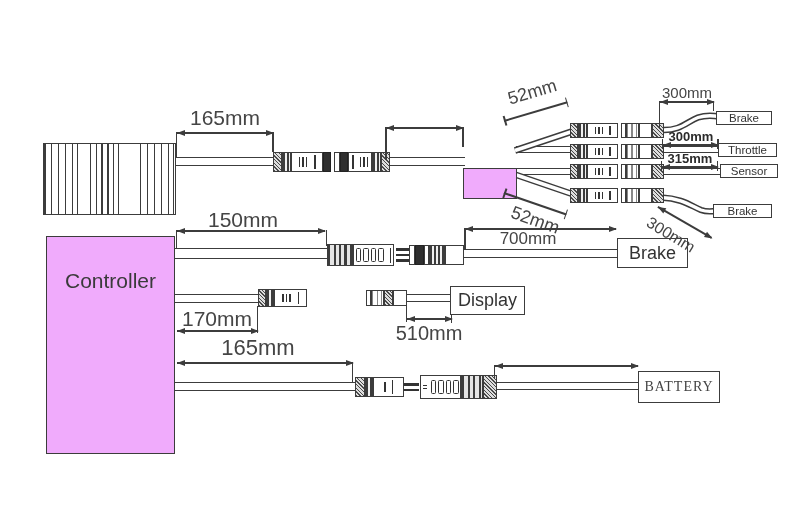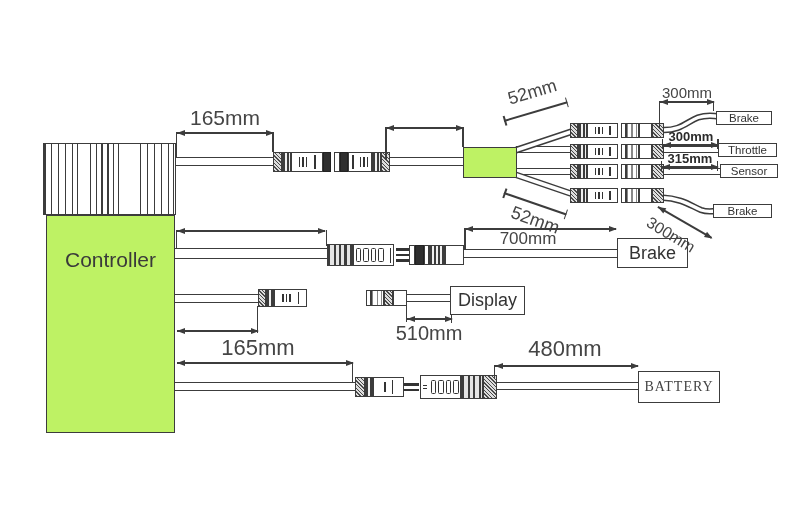--- a/index.html
+++ b/index.html
@@ -1,18 +1,18 @@
 <!DOCTYPE html>
 <html><head>
 <meta charset="utf-8">
 <style>
   html,body{margin:0;padding:0;background:#fff;}
   .canvas{position:relative;width:800px;height:516px;background:#fff;overflow:hidden;
           font-family:"Liberation Sans",sans-serif;--line:#3c3c3c;}
-  .box{position:absolute;border:1.5px solid var(--line);background:#bef264;box-sizing:border-box;z-index:3;}
+  .box{position:absolute;border:1.5px solid var(--line);background:#f0abfc;box-sizing:border-box;z-index:3;margin-top:21px;}
   .cable{position:absolute;border-top:1.5px solid var(--line);border-bottom:1.5px solid var(--line);
          background:#fff;box-sizing:border-box;z-index:1;}
   .ext{position:absolute;width:1.5px;background:var(--line);z-index:4;}
   .dim{position:absolute;height:1.5px;background:var(--line);z-index:4;}
   .dim::before,.dim::after{content:"";position:absolute;top:50%;transform:translateY(-50%);}
   .dim::before{left:-0.5px;width:0;height:0;border-top:3.2px solid transparent;border-bottom:3.2px solid transparent;border-right:8.5px solid var(--line);}
   .dim::after{right:-0.5px;width:0;height:0;border-top:3.2px solid transparent;border-bottom:3.2px solid transparent;border-left:8.5px solid var(--line);}
   .dim.ticks::before{border:none;width:1.5px;height:10px;background:var(--line);left:0;}
   .dim.ticks::after{border:none;width:1.5px;height:10px;background:var(--line);right:0;}
   .dimtxt{position:absolute;text-align:center;color:#454545;line-height:1.1;white-space:nowrap;z-index:4;}
@@ -291,37 +291,38 @@
   <div class="ext" style="left:717px;top:139px;height:10px;"></div>
 
   <div class="dimtxt t13b" style="left:663px;top:152px;width:54px;">315mm</div>
   <div class="dim" style="left:662px;top:166px;width:56px;"></div>
   <div class="ext" style="left:660.5px;top:161px;height:10px;"></div>
   <div class="ext" style="left:716.5px;top:161px;height:10px;"></div>
 
   <div class="dim" style="left:658px;top:206px;width:62px;transform:rotate(30deg);transform-origin:0 50%;"></div>
   <div class="dimtxt t16" style="left:639px;top:207px;width:74px;transform:rotate(31deg);transform-origin:0 50%;">300mm</div>
 
+  <div class="dimtxt t21" style="left:203px;top:208px;width:80px;">150mm</div>
   <div class="dim" style="left:177px;top:230px;width:148px;"></div>
   <div class="ext" style="left:175.5px;top:230px;height:18px;"></div>
   <div class="ext" style="left:325.5px;top:230px;height:16px;"></div>
 
   <div class="dim" style="left:465px;top:228px;width:151px;"></div>
   <div class="dimtxt t17" style="left:490px;top:230px;width:76px;">700mm</div>
   <div class="ext" style="left:464px;top:228px;height:22px;"></div>
 
+  <div class="dimtxt t21" style="left:179px;top:307px;width:76px;">170mm</div>
   <div class="dim" style="left:177px;top:330px;width:81px;"></div>
   <div class="ext" style="left:256.5px;top:306px;height:27px;"></div>
 
   <div class="dim" style="left:407px;top:318px;width:45px;"></div>
   <div class="ext" style="left:405.5px;top:303px;height:19px;"></div>
   <div class="ext" style="left:450.5px;top:315px;height:8px;"></div>
   <div class="dimtxt t14" style="left:394px;top:322px;width:70px;">510mm</div>
 
   <div class="dimtxt t22" style="left:216px;top:336px;width:84px;">165mm</div>
   <div class="dim" style="left:177px;top:362px;width:176px;"></div>
   <div class="ext" style="left:351.5px;top:362px;height:21px;"></div>
 
-  <div class="dimtxt t22" style="left:523px;top:337px;width:84px;">480mm</div>
   <div class="dim" style="left:495px;top:365px;width:143px;"></div>
   <div class="ext" style="left:493.5px;top:365px;height:14px;"></div>
 
 </div>
 
 </body></html>

